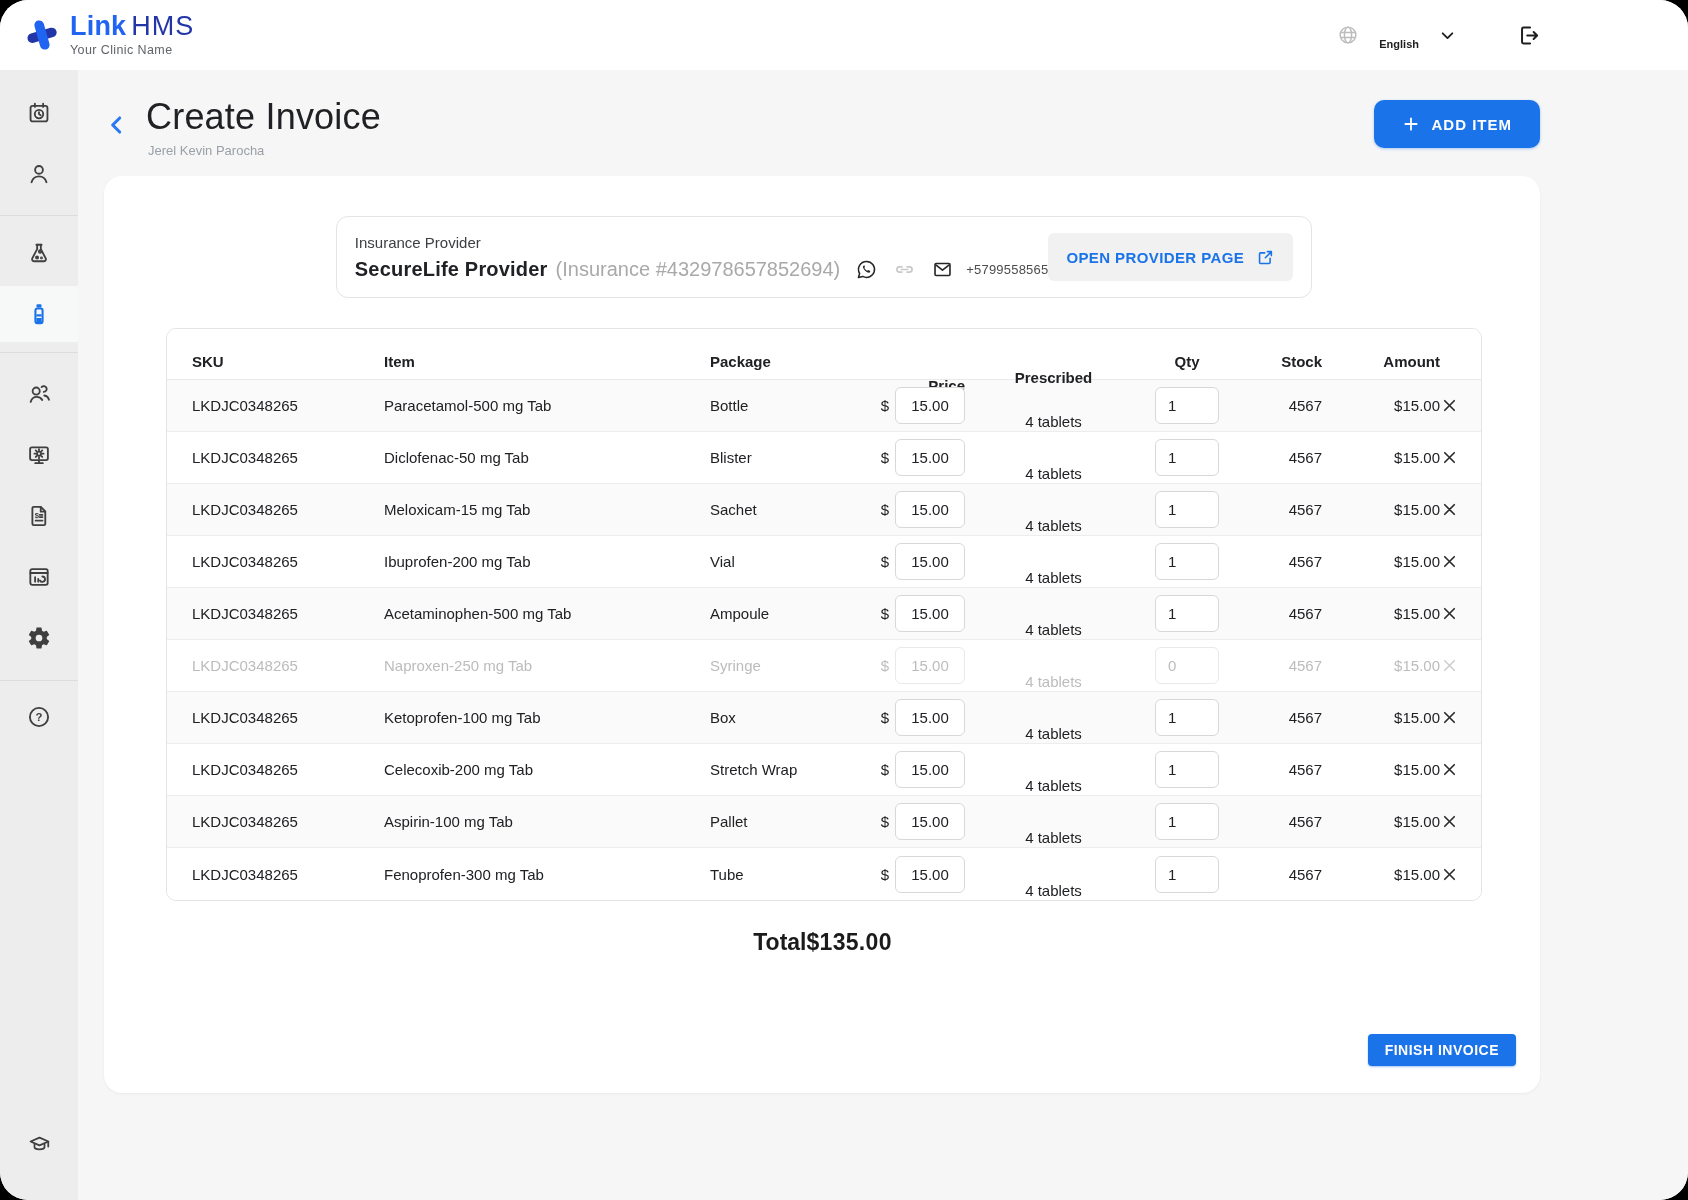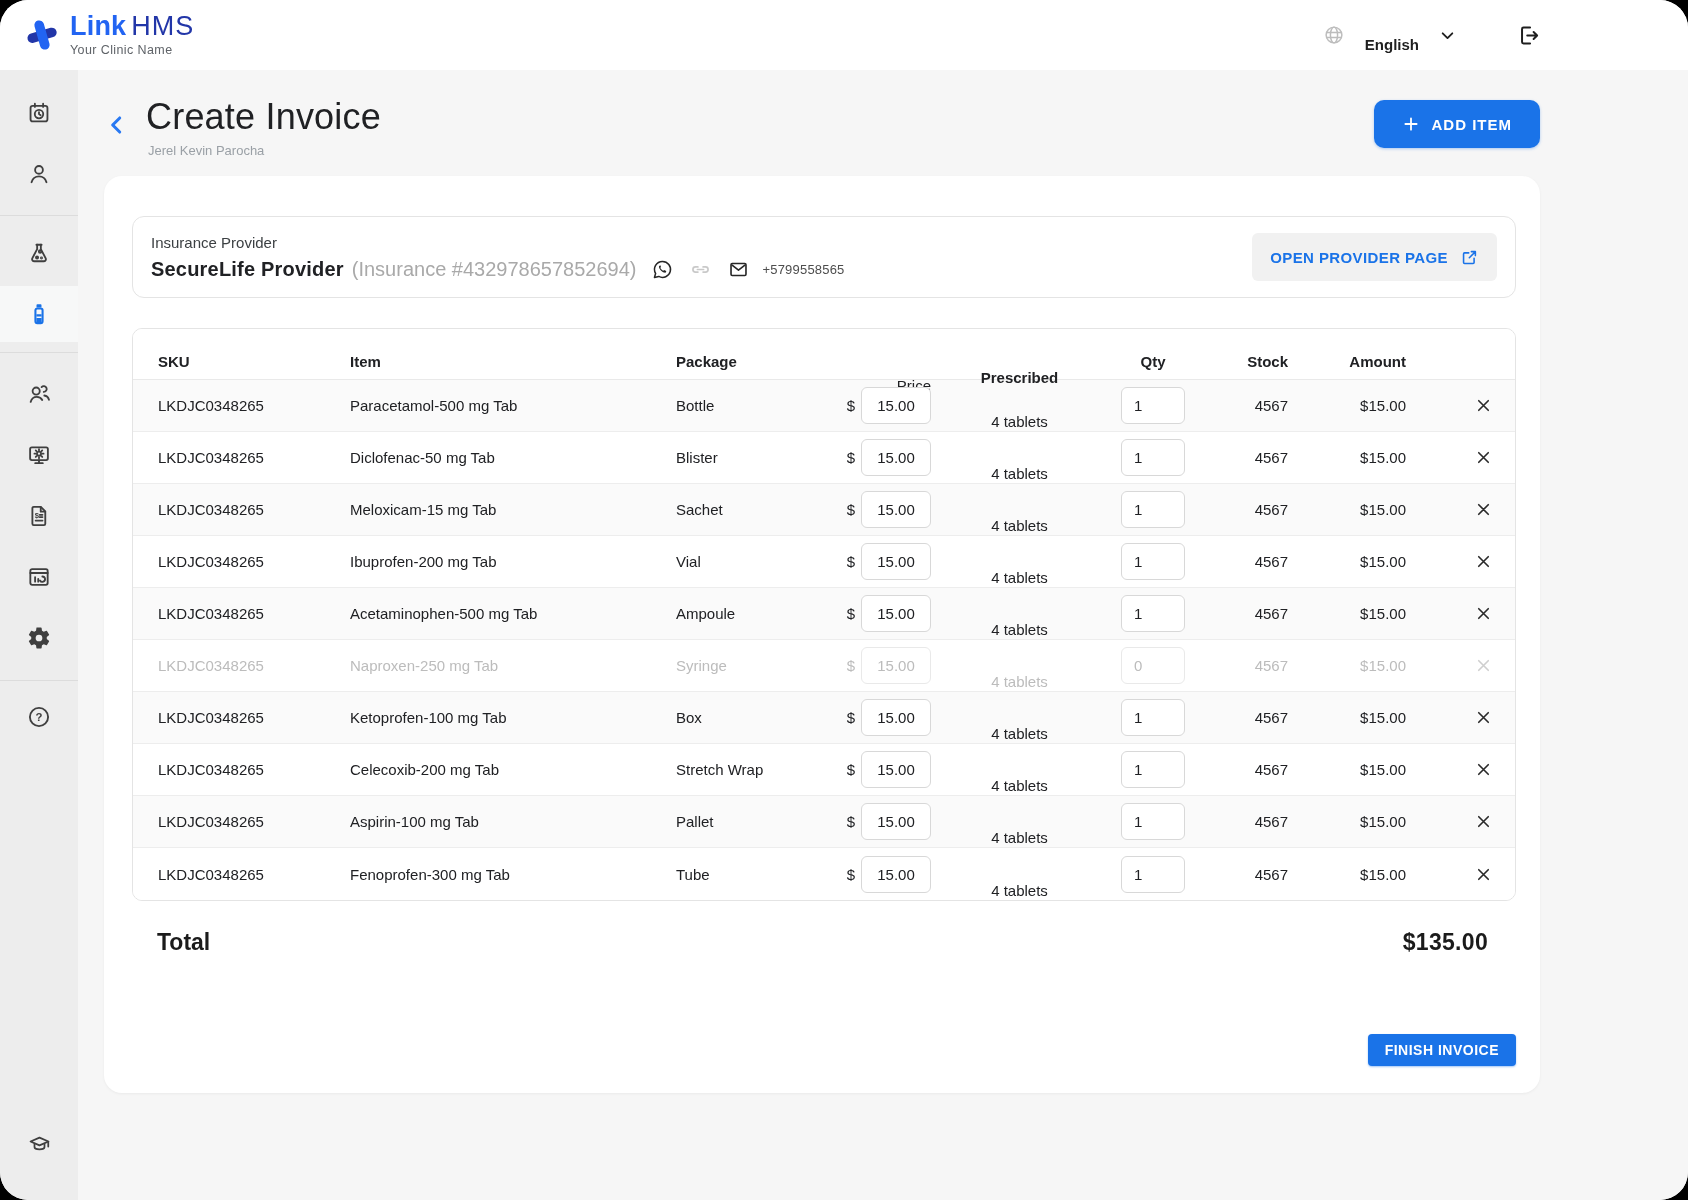--- a/index.html
+++ b/index.html
@@ -10,21 +10,21 @@
   .topbar { position:absolute; top:0; left:0; width:100%; height:70px; background:#fff; z-index:6;
             display:flex; align-items:center; justify-content:space-between; padding:0 147px 0 22px;gap:48px; }
   .brand { display:flex; align-items:center; gap:8px; }
   .brand-text { display:flex; flex-direction:column; line-height:1; }
   .brand-line { display:flex; align-items:baseline; gap:5px; }
   .brand-primary { font-size:27px; font-weight:700; color:#2264f2; letter-spacing:.2px; }
   .brand-secondary { font-size:27px; font-weight:500; color:#2236a8; letter-spacing:1px; }
   .brand-tagline { font-size:12.5px; color:#5f6368; margin-top:4px; letter-spacing:.4px; }
   .topbar-right { display:flex; align-items:center; }
   .lang-select { display:flex; align-items:center; cursor:pointer; }
-  .lang-label { font-size:15px; font-weight:700; color:#1f1f1f; margin:18px 18px 0 20px; }
+  .lang-label { font-size:11px; font-weight:700; color:#1f1f1f; margin:18px 18px 0 20px; }
   .logout-btn { margin-left:58px; cursor:pointer; display:flex; align-items:center; }
 
   
   .sidebar { position:absolute; top:70px; left:0; bottom:0; width:78px; background:#ededed;
              display:flex; flex-direction:column; align-items:center; z-index:5; }
   .side-item { width:78px; height:58px; display:flex; align-items:center; justify-content:center; cursor:pointer; flex:0 0 auto; }
   .side-item.active { height:56px; background:#f7f8f8; }
   .side-divider { width:78px; height:1px; background:#dcdcdc; flex:0 0 auto; }
 
   
@@ -35,21 +35,21 @@
   .title-block { margin-left:16px; }
   .page-title { font-size:36px; font-weight:500; color:#202124; letter-spacing:.2px; }
   .page-subtitle { font-size:13px; color:#9aa0a6; margin-top:5px; margin-left:2px; }
   .head-spacer { flex:1; }
   .add-item-btn { height:48px; margin-top:4px; padding:0 28px; border:none; border-radius:10px; background:#1a73e8;
                   color:#fff; font-family:inherit; font-size:15px; font-weight:700; letter-spacing:1px;
                   display:flex; align-items:center; gap:12px; cursor:pointer; box-shadow:0 1px 3px rgba(26,115,232,.35); }
 
   
   .card { margin:18px 148px 0 26px; width:1436px; height:917px; background:#fff; border-radius:18px;
-          box-shadow:0 1px 3px rgba(0,0,0,.05); padding:40px 24px 27px 28px; display:flex; flex-direction:column; }
+          box-shadow:0 1px 3px rgba(0,0,0,.05); padding:40px 24px 27px 28px; display:flex; flex-direction:column;align-items:center; }
 
   .provider-box { border:1px solid #e4e4e4; border-radius:12px; height:82px; display:flex; align-items:center;
                   justify-content:space-between; padding:0 18px; flex:0 0 auto; }
   .provider-left { display:flex; flex-direction:column; justify-content:center; gap:7px; }
   .provider-label { font-size:15px; color:#3c4043; }
   .provider-line { display:flex; align-items:center; }
   .provider-name { font-size:20px; font-weight:700; color:#202124; letter-spacing:.2px; }
   .provider-policy { font-size:20px; color:#a9a9a9; margin-left:8px; }
   .contact-icon { margin-left:15px; cursor:pointer; display:flex; }
   .provider-phone { font-size:13px; color:#4d4d4d; margin-left:12px; letter-spacing:.2px; }
@@ -61,21 +61,21 @@
   .itable { margin-top:30px; border:1px solid #e4e4e4; border-radius:10px; overflow:hidden; flex:0 0 auto; }
   .thead, .trow { display:grid; grid-template-columns:217px 326px 157px 98px 177px 90px 90px 118px 1fr; align-items:center; }
   .thead { height:51px; border-bottom:1px solid #e9e9e9; background:#fff; }
   .hcell { font-size:15px; font-weight:700; color:#202124; }
   .trow { height:52px; border-bottom:1px solid #ededed; background:#fff; }
   .tbody .trow:nth-child(odd) { background:#fafafa; }
   .tbody .trow:last-child { border-bottom:none; }
   .cell { font-size:15px; color:#202124; }
   .c-sku, .h-sku { padding-left:25px; }
   .c-price, .h-price { display:flex; align-items:center; justify-content:flex-end; }
-  .h-price { font-weight:400;margin-top:48px; }
+  .h-price { font-weight:700;margin-top:48px; }
   .dollar { margin-right:6px; }
   .price-input { width:70px; height:37px; border:1px solid #d8d8d8; border-radius:6px; background:#fff;
                  font-family:inherit; font-size:15px; color:#202124; text-align:center; outline:none; }
   .c-prescribed, .h-prescribed { text-align:center;margin-top:32px; }
   .c-qty, .h-qty { display:flex; justify-content:center; }
   .qty-input { width:64px; height:37px; border:1px solid #d8d8d8; border-radius:6px; background:#fff;
                font-family:inherit; font-size:15px; color:#202124; text-align:left; padding-left:12px; outline:none; }
   .c-stock, .h-stock, .c-amount, .h-amount { text-align:right; }
   .c-close { display:flex; justify-content:flex-end; padding-right:22px; }
   .x-icon { width:19px; height:19px; stroke:#2a2a2a; stroke-width:2.1; cursor:pointer; }

